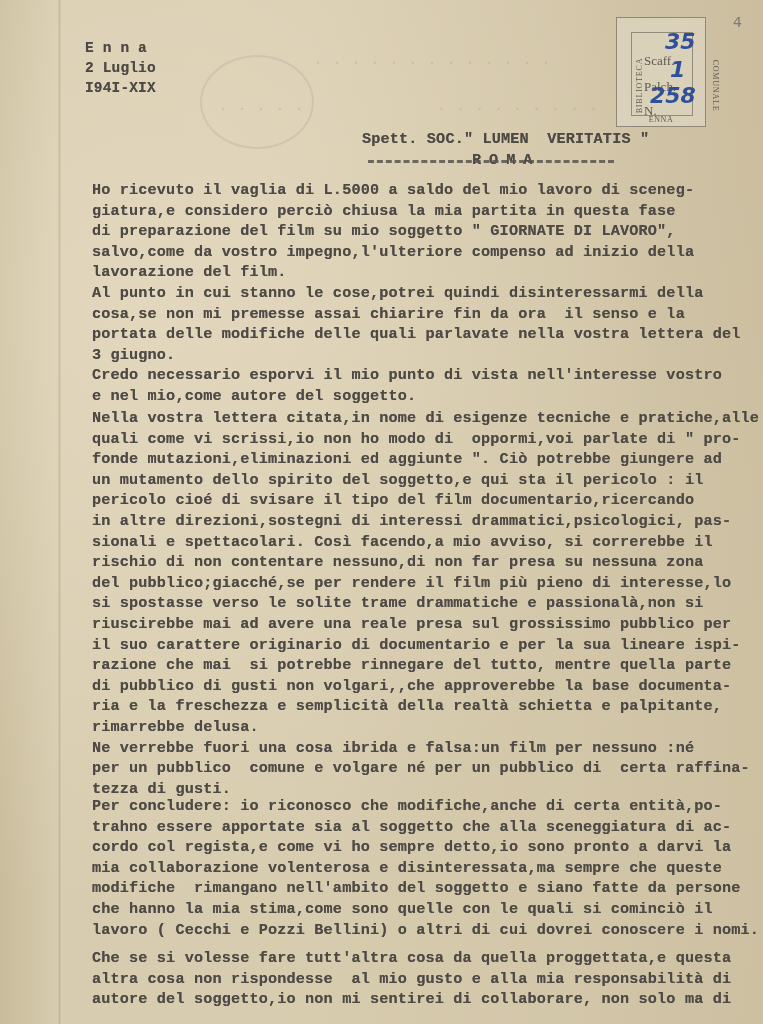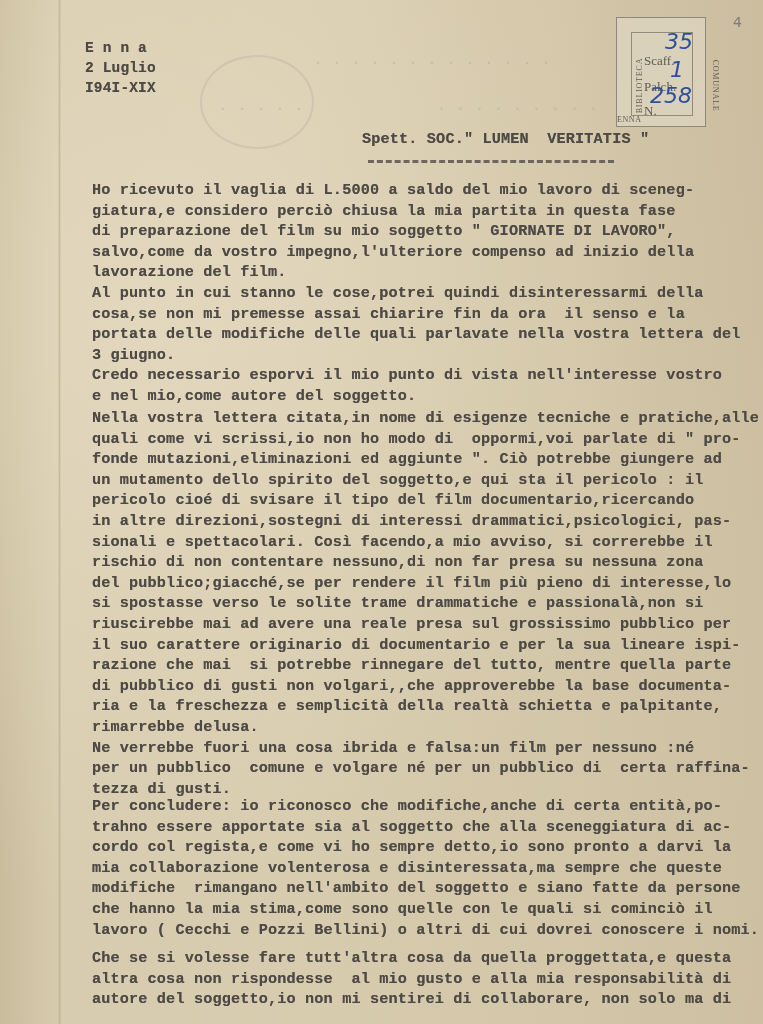--- a/index.html
+++ b/index.html
@@ -133,35 +133,37 @@
       transform: rotate(90deg);
       transform-origin: center;
       width: 80px;
       text-align: center;
     }
     .stamp-bottom {
       position: absolute;
       left: 0;
       bottom: 2px;
       width: 100%;
+      text-align: center;
       font-size: 8px;
       letter-spacing: 0.6px;
     }
     .stamp-label {
       position: absolute;
       left: 12px;
       font-size: 13px;
     }
     .stamp-val {
       position: absolute;
       font-family: "DejaVu Sans", sans-serif;
       color: #2e4f9a;
       font-size: 22px;
       line-height: 22px;
       font-style: italic;
+      font-weight: bold;
     }
     .page-number {
       position: absolute;
       left: 733px;
       top: 14px;
       font-family: "DejaVu Sans", sans-serif;
       font-size: 14px;
       color: #7c7a7a;
     }
   </style>
@@ -191,21 +193,21 @@
       <span class="stamp-label" style="top:70px;">N.</span>
       <span class="stamp-val" style="left:18px; top:52px;">258</span>
     </div>
     <span class="stamp-bottom">ENNA</span>
   </div>
 
   <div class="typed sender"><span>E n n a</span>
 <span>2 Luglio</span>
 <span>I94I-XIX</span></div>
 
-  <div class="typed addressee"><span>Spett. SOC." LUMEN  VERITATIS "</span></div>
+  <div class="typed addressee"><span>Spett. SOC." LUMEN  VERITATIS "</span><span class="city">ROMA</span></div>
   <div class="underline-dashes"></div>
 
   <div class="typed para p1"><span>Ho ricevuto il vaglia di L.5000 a saldo del mio lavoro di sceneg-</span>
 <span>giatura,e considero perciò chiusa la mia partita in questa fase</span>
 <span>di preparazione del film su mio soggetto " GIORNATE DI LAVORO",</span>
 <span>salvo,come da vostro impegno,l'ulteriore compenso ad inizio della</span>
 <span>lavorazione del film.</span>
 <span>Al punto in cui stanno le cose,potrei quindi disinteressarmi della</span>
 <span>cosa,se non mi premesse assai chiarire fin da ora  il senso e la</span>
 <span>portata delle modifiche delle quali parlavate nella vostra lettera del</span>

